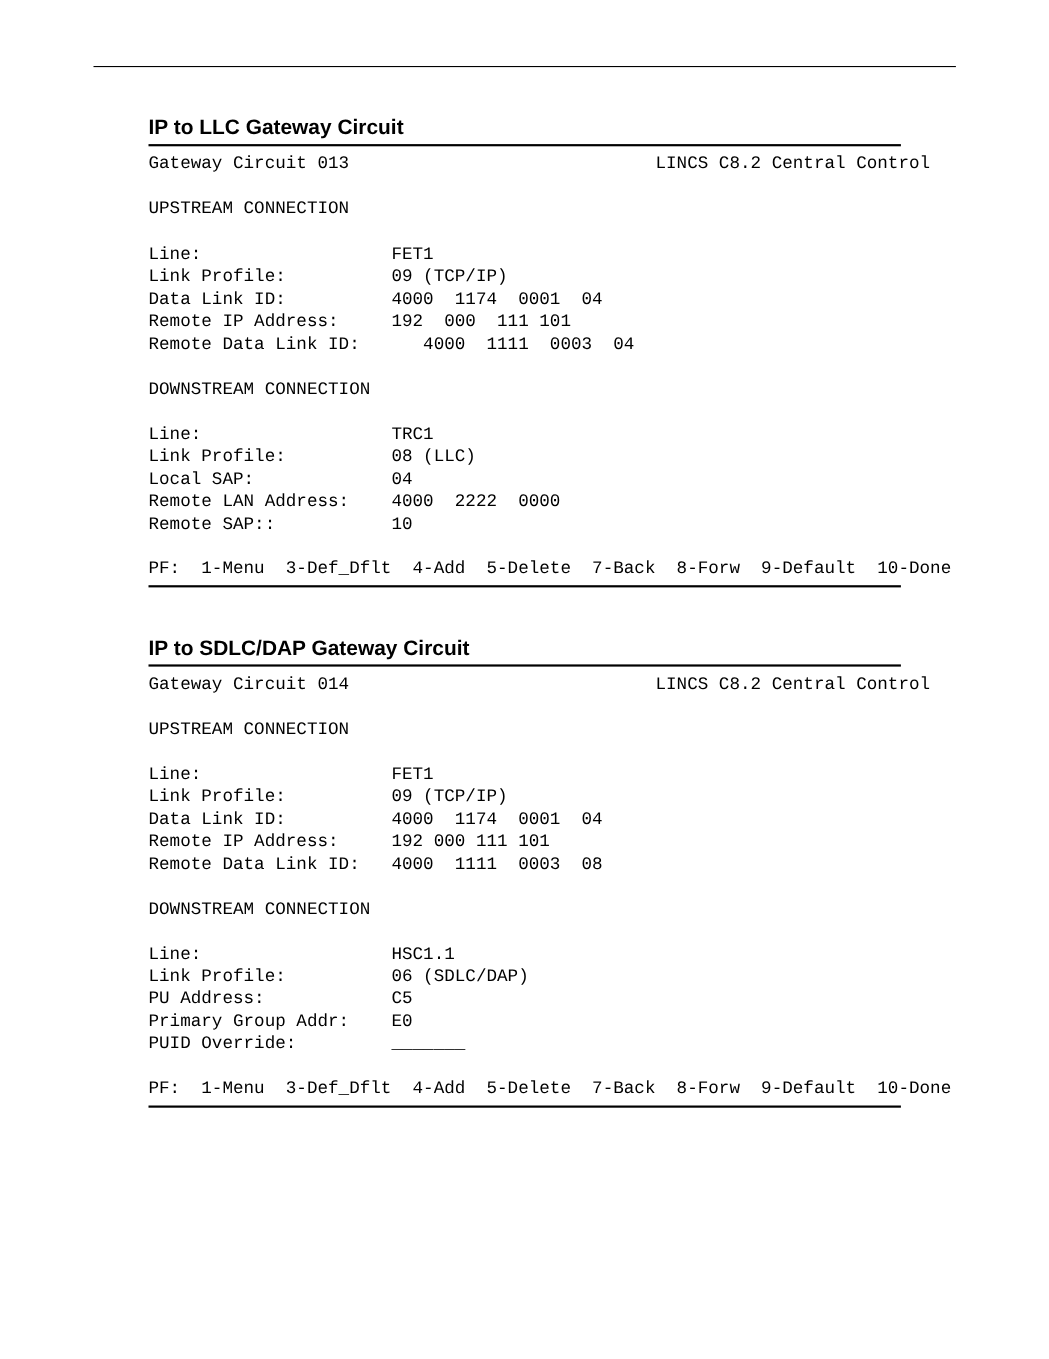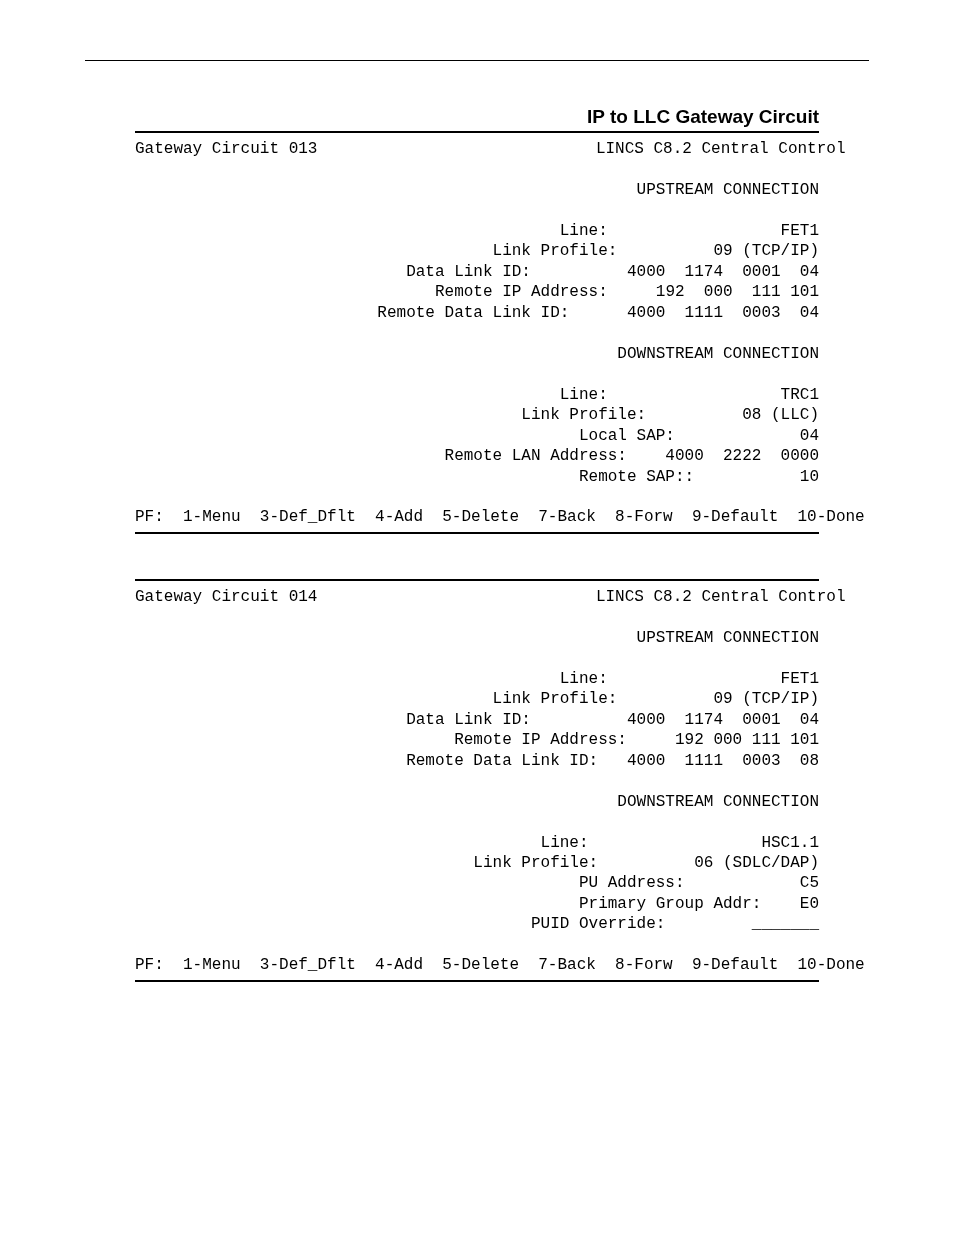--- a/index.html
+++ b/index.html
@@ -19,21 +19,20 @@
     box-sizing: border-box;
     padding-top: 60px;
   }
   .header-rule {
     border: none;
     border-top: 1px solid #000;
     margin: 0 85px 0 85px;
   }
   .section {
     margin: 45px 135px 0 135px;
-    text-align: right;
   }
   .section-title {
     font-family: Arial, Helvetica, sans-serif;
     font-size: 19px;
     font-weight: bold;
     margin: 0 0 3px 0;
   }
   .section-rule {
     border: none;
     border-top: 2.5px solid #000;
@@ -78,20 +77,21 @@
 Link Profile:          08 (LLC)
 Local SAP:             04
 Remote LAN Address:    4000  2222  0000
 Remote SAP::           10
 
 PF:  1-Menu  3-Def_Dflt  4-Add  5-Delete  7-Back  8-Forw  9-Default  10-Done</pre>
     <hr class="section-rule-bottom">
   </div>
 
   <div class="section">
+    <h2 class="section-title">IP to SDLC/DAP Gateway Circuit</h2>
     <hr class="section-rule">
     <pre class="term">Gateway Circuit 014                             LINCS C8.2 Central Control
 
 UPSTREAM CONNECTION
 
 Line:                  FET1
 Link Profile:          09 (TCP/IP)
 Data Link ID:          4000  1174  0001  04
 Remote IP Address:     192 000 111 101
 Remote Data Link ID:   4000  1111  0003  08

